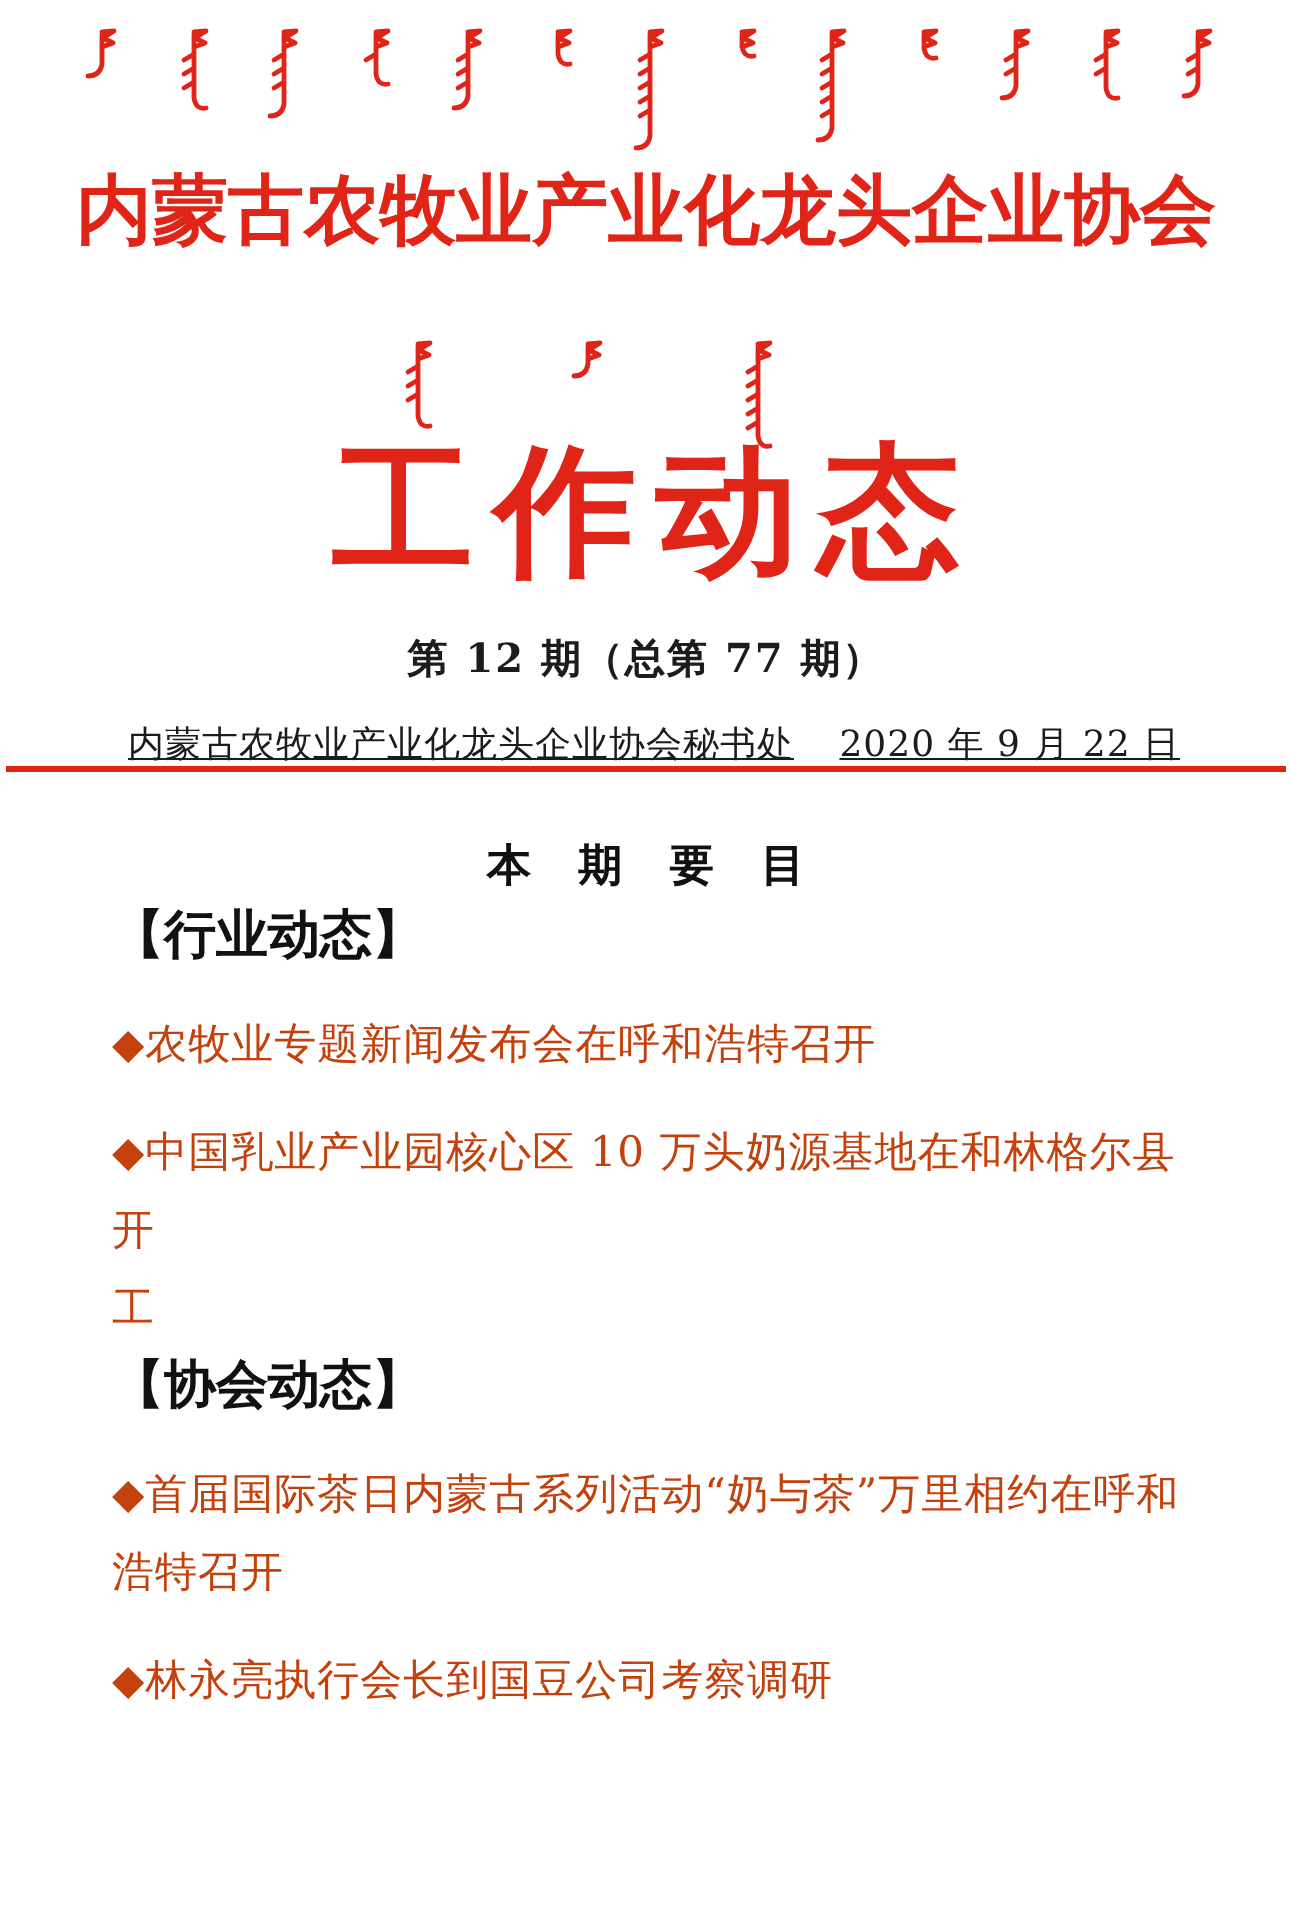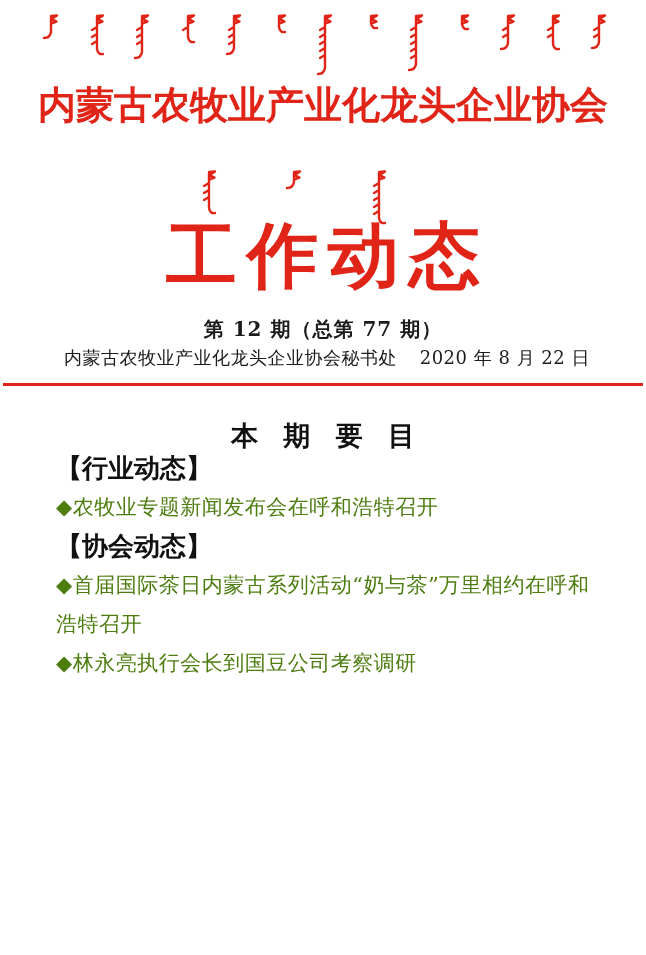--- a/index.html
+++ b/index.html
@@ -33,49 +33,51 @@
     letter-spacing:10px;text-indent:10px;
     color:var(--accent,#e02417);
     white-space:nowrap;
   }
   .issue-line{
     position:absolute;left:0;top:304px;width:100%;
     text-align:center;font-weight:bold;font-size:20px;
     font-family:"DejaVu Serif", serif;letter-spacing:1px;margin-top:12px;
   }
   .pub-row{
-    position:absolute;left:64px;right:56px;top:346px;
+    position:absolute;left:64px;right:56px;top:360px;
     display:flex;justify-content:space-between;align-items:baseline;
     font-size:18px;letter-spacing:0.5px;
     font-family:"DejaVu Serif", serif;
+    text-decoration:underline;
   }
   .red-rule{
     position:absolute;left:3px;right:3px;top:383px;height:3px;
     background:var(--accent,#e02417);
   }
   .toc-title{
     position:absolute;left:0;top:418px;width:100%;
-    text-align:center;font-weight:bold;font-size:27px;
+    text-align:center;font-weight:bold;font-size:22px;
     letter-spacing:8px;text-indent:8px;
     font-family:"DejaVu Sans", sans-serif;color:#111;
   }
   .toc{
     position:absolute;left:56px;right:42px;top:449px;
   }
   .toc .toc-heading{
     font-family:"DejaVu Sans", sans-serif;
     font-weight:bold;font-size:26px;line-height:39px;
     color:#111;
   }
   .toc .toc-item{
     font-family:"DejaVu Serif", serif;
     font-size:21px;line-height:39px;
     letter-spacing:0.5px;
     white-space:pre-line;
-    color:#4d7c0f;
+    color:#c2410c;
+    margin-top:15px;
   }
   .page-footer{
     position:absolute;left:0;top:924px;width:100%;
     text-align:center;font-size:15px;letter-spacing:2px;
     font-family:"DejaVu Serif", serif;color:#222;
   }
 </style>
 </head>
 <body>
 
@@ -136,30 +138,32 @@
         <path d="M9,2 l6,-0.5 l-5.5,3.5 l5,2.5 l-5.5,2 M9,3 V48 M9,13 l-5,3 M9,20 l-5,3 M9,27 l-5,3 M9,34 l-5,3 M9,41 l-5,3 M9,48 q1,6 6,5" fill="none" stroke="#e02417" stroke-width="2.4" stroke-linecap="round" stroke-linejoin="round"></path>
       </svg>
     </div>
 
   <h2 class="doc-title">工作动态</h2>
 
   <div class="issue-line">第 12 期（总第 77 期）</div>
 
   <div class="pub-row">
     <span>内蒙古农牧业产业化龙头企业协会秘书处</span>
-    <span>2020 年 8 月 22 日</span>
+    <span>2020 年 9 月 22 日</span>
   </div>
 
   <div class="red-rule"></div>
 
   <div class="toc-title">本 期 要 目</div>
 
   <div class="toc">
       <div class="toc-heading">【行业动态】</div>
       <div class="toc-item">◆农牧业专题新闻发布会在呼和浩特召开</div>
+      <div class="toc-item">◆中国乳业产业园核心区 10 万头奶源基地在和林格尔县开
+工</div>
       <div class="toc-heading">【协会动态】</div>
       <div class="toc-item">◆首届国际茶日内蒙古系列活动“奶与茶”万里相约在呼和
 浩特召开</div>
       <div class="toc-item">◆林永亮执行会长到国豆公司考察调研</div>
     </div>
 
   <div class="page-footer">- 1 -</div>
 
 </div>
 

